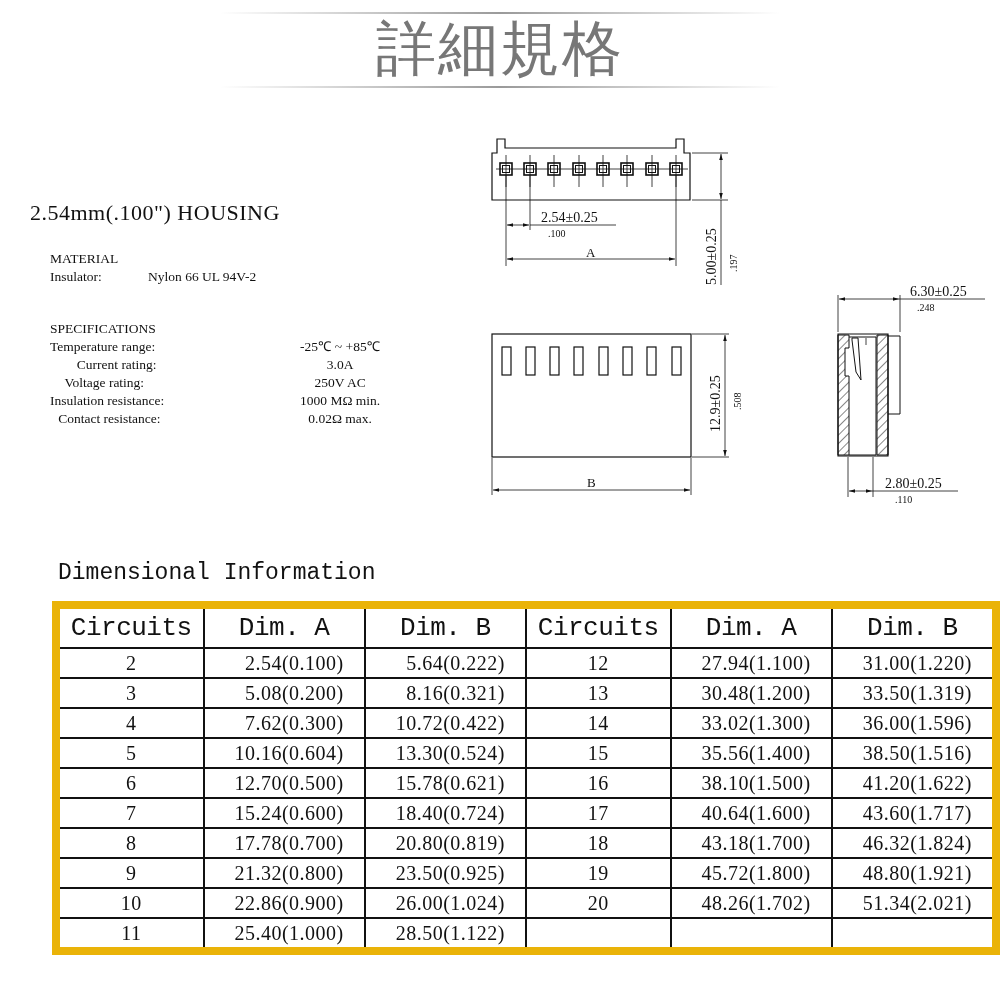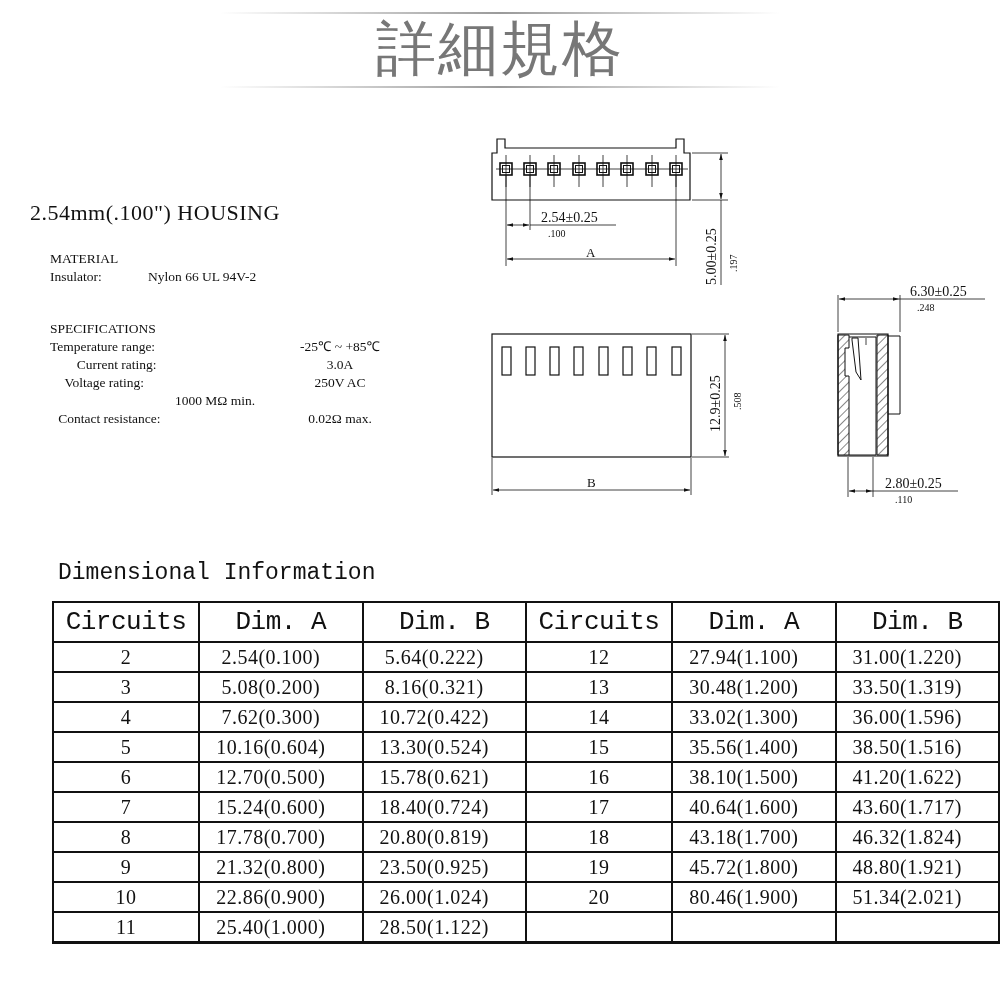--- a/index.html
+++ b/index.html
@@ -22,23 +22,23 @@
 
     .drawing { position: absolute; left: 0; top: 0; }
 
     .section-title { position: absolute; left: 58px; top: 560px; font-family: "Liberation Mono", monospace; font-size: 23px; }
 
     table.dims { position: absolute; left: 52px; top: 601px; border-collapse: collapse; font-family: "Liberation Serif", serif; }
     table.dims th, table.dims td { border: 2px solid #111; padding: 0; height: 28px; }
     table.dims th { font-weight: normal; font-size: 26px; height: 38px; font-family: "Liberation Mono", monospace; letter-spacing: -0.5px; }
     table.dims td { font-size: 20px; letter-spacing: 0.5px; }
     table.dims td.c { text-align: center; width: 146px; }
-    table.dims td.v { text-align: center; padding-right: 20px; width: 144px; }
+    table.dims td.v { text-align: right; padding-right: 20px; width: 144px; }
     table.dims tr.last td { border-bottom: 3px solid #111; }
-    table.dims { border: 2px solid #eab308; }
+    table.dims { border: 8px solid #eab308; }
   </style>
 </head>
 <body>
 
 <div class="banner-line top"></div>
 <div class="banner-title">詳細規格</div>
 <div class="banner-line bottom"></div>
 
 <div class="housing-title">2.54mm(.100") HOUSING</div>
 
@@ -58,20 +58,21 @@
   </div>
   <div class="row">
     <span class="lbl">Current rating:</span>
     <span>3.0A</span>
   </div>
   <div class="row">
     <span class="lbl">Voltage rating:</span>
     <span>250V AC</span>
   </div>
   <div class="row">
+    <span class="lbl">Insulation resistance:</span>
     <span>1000 MΩ min.</span>
   </div>
   <div class="row">
     <span class="lbl">Contact resistance:</span>
     <span>0.02Ω max.</span>
   </div>
 </div>
 
 <svg class="drawing" width="1000" height="560" viewBox="0 0 1000 560" font-family="Liberation Serif, serif" fill="none" stroke="#111" stroke-width="1.2">
   <defs>
@@ -260,21 +261,21 @@
       <td class="v">23.50(0.925)</td>
       <td class="c">19</td>
       <td class="v">45.72(1.800)</td>
       <td class="v">48.80(1.921)</td>
     </tr>
     <tr>
       <td class="c">10</td>
       <td class="v">22.86(0.900)</td>
       <td class="v">26.00(1.024)</td>
       <td class="c">20</td>
-      <td class="v">80.46(1.900)</td>
+      <td class="v">48.26(1.702)</td>
       <td class="v">51.34(2.021)</td>
     </tr>
     <tr class="last">
       <td class="c">11</td>
       <td class="v">25.40(1.000)</td>
       <td class="v">28.50(1.122)</td>
       <td class="c"></td>
       <td class="v"></td>
       <td class="v"></td>
     </tr>

